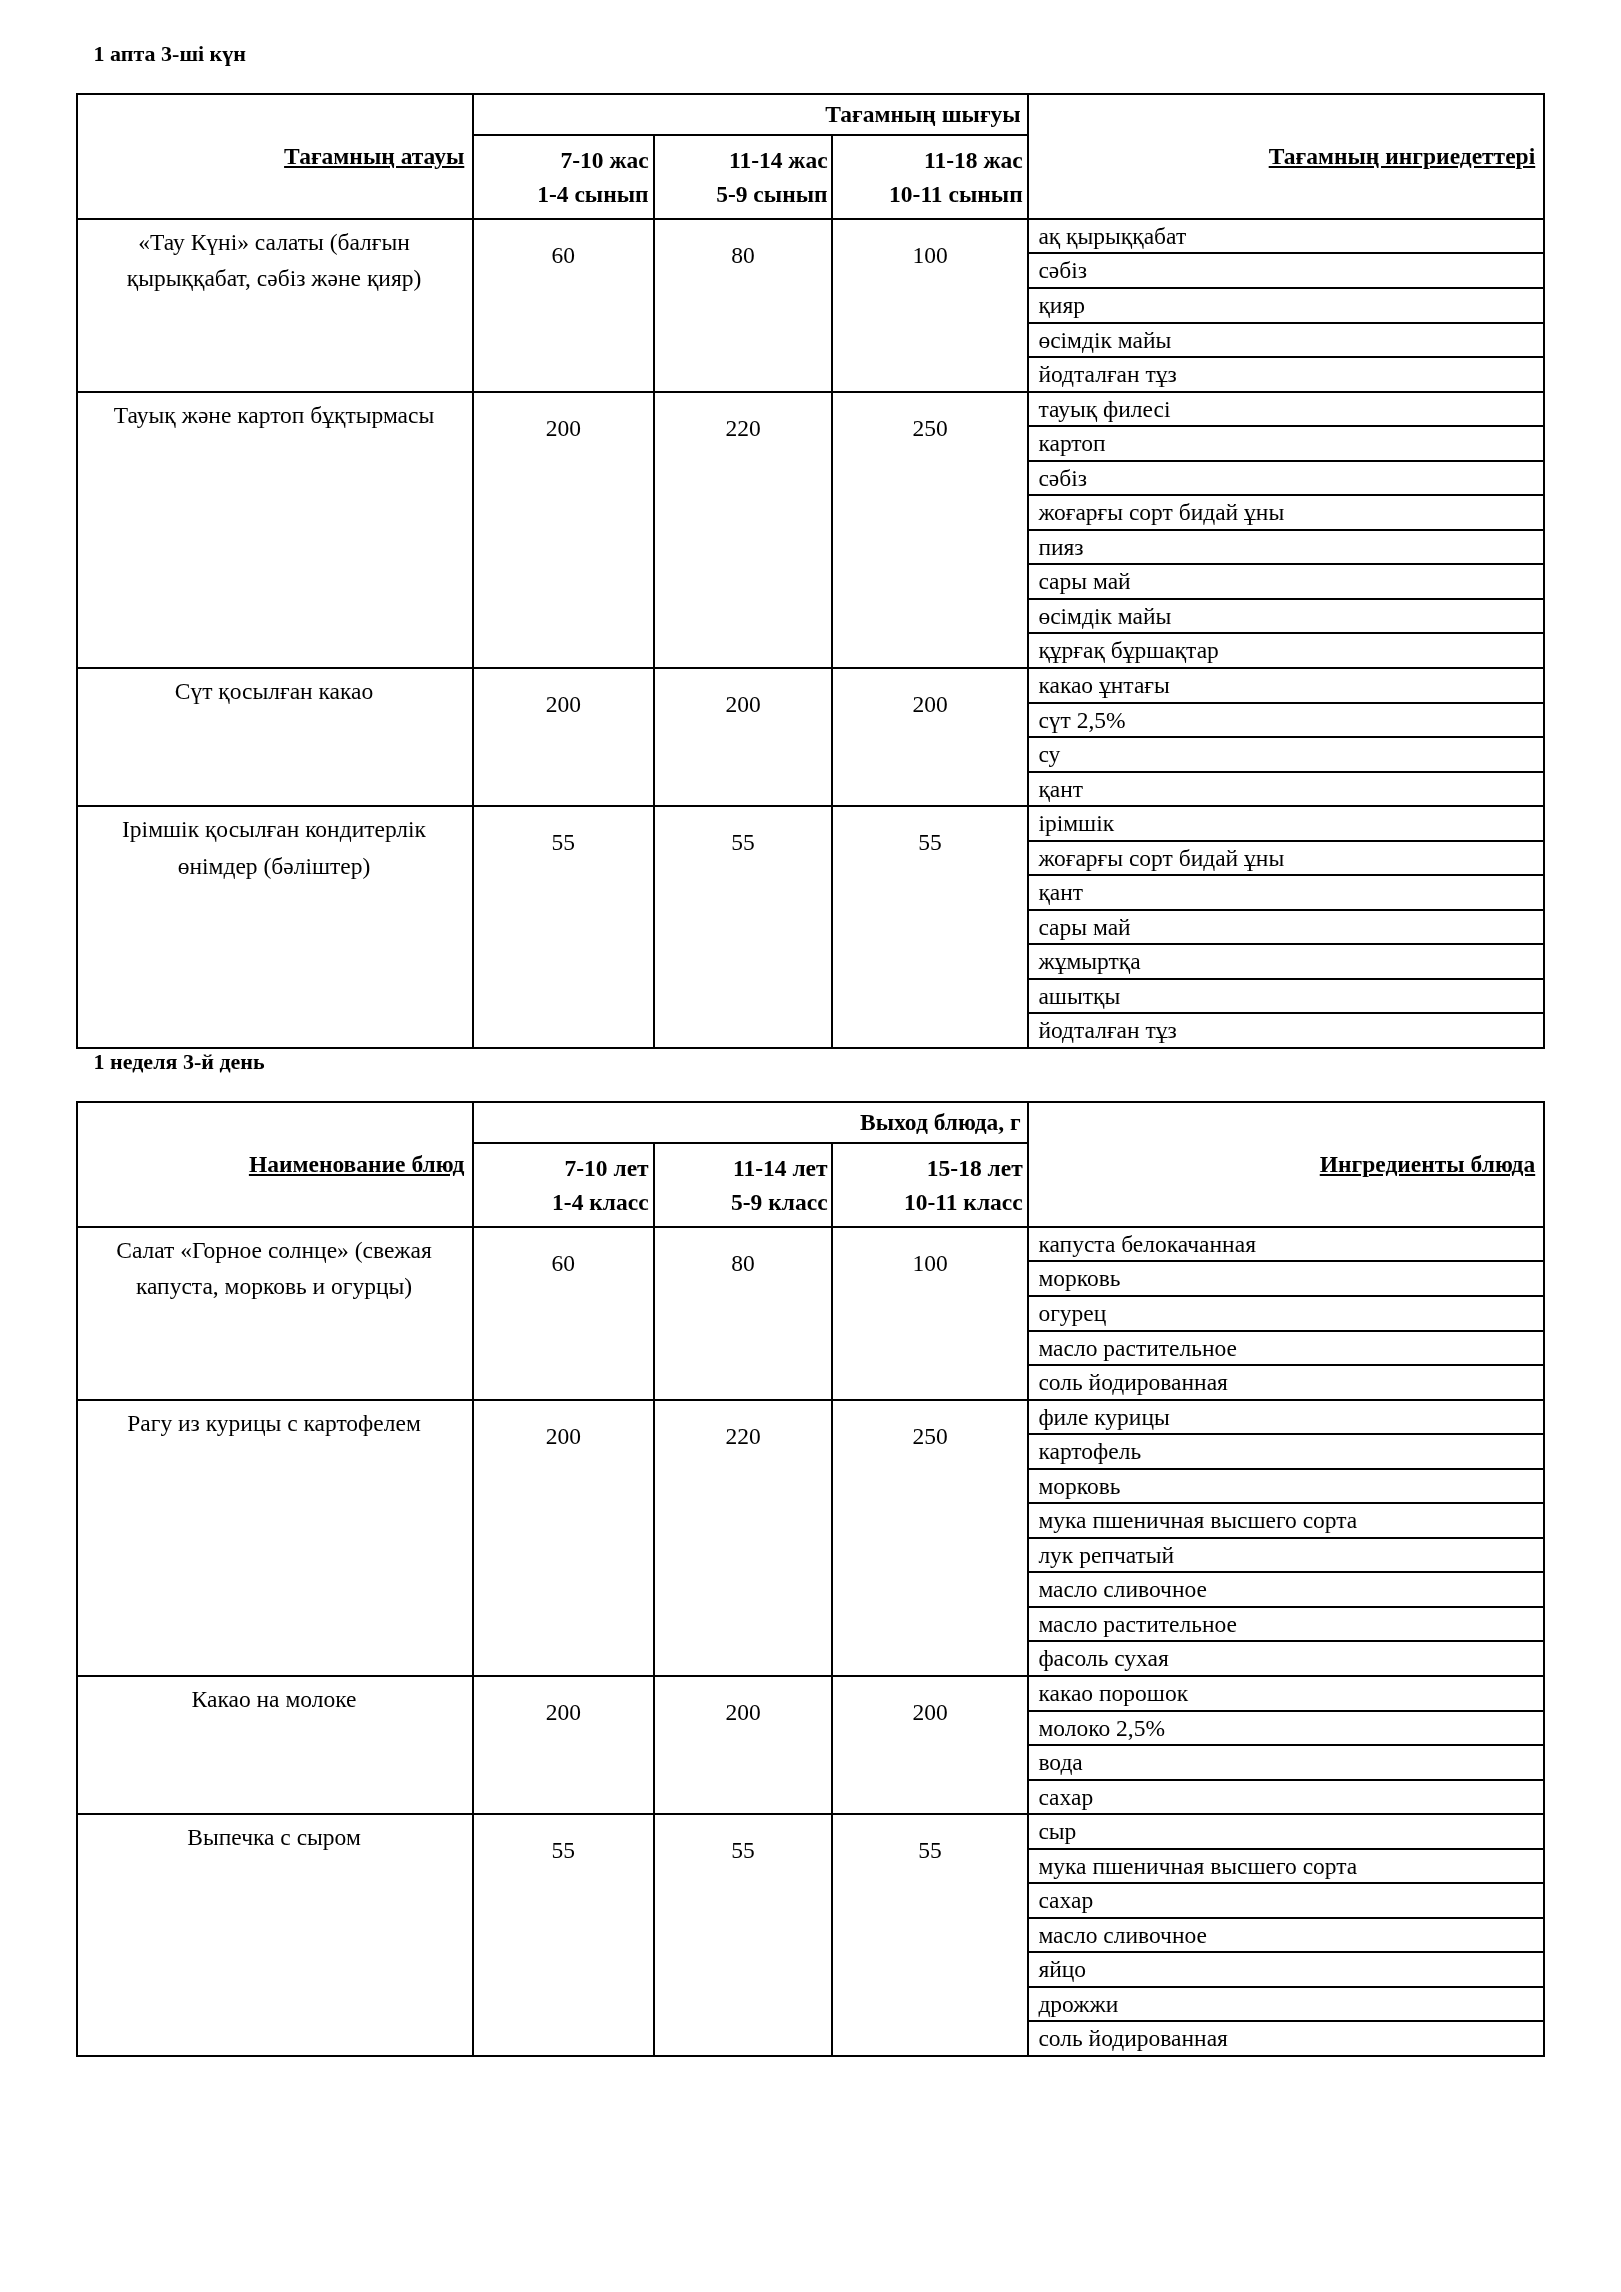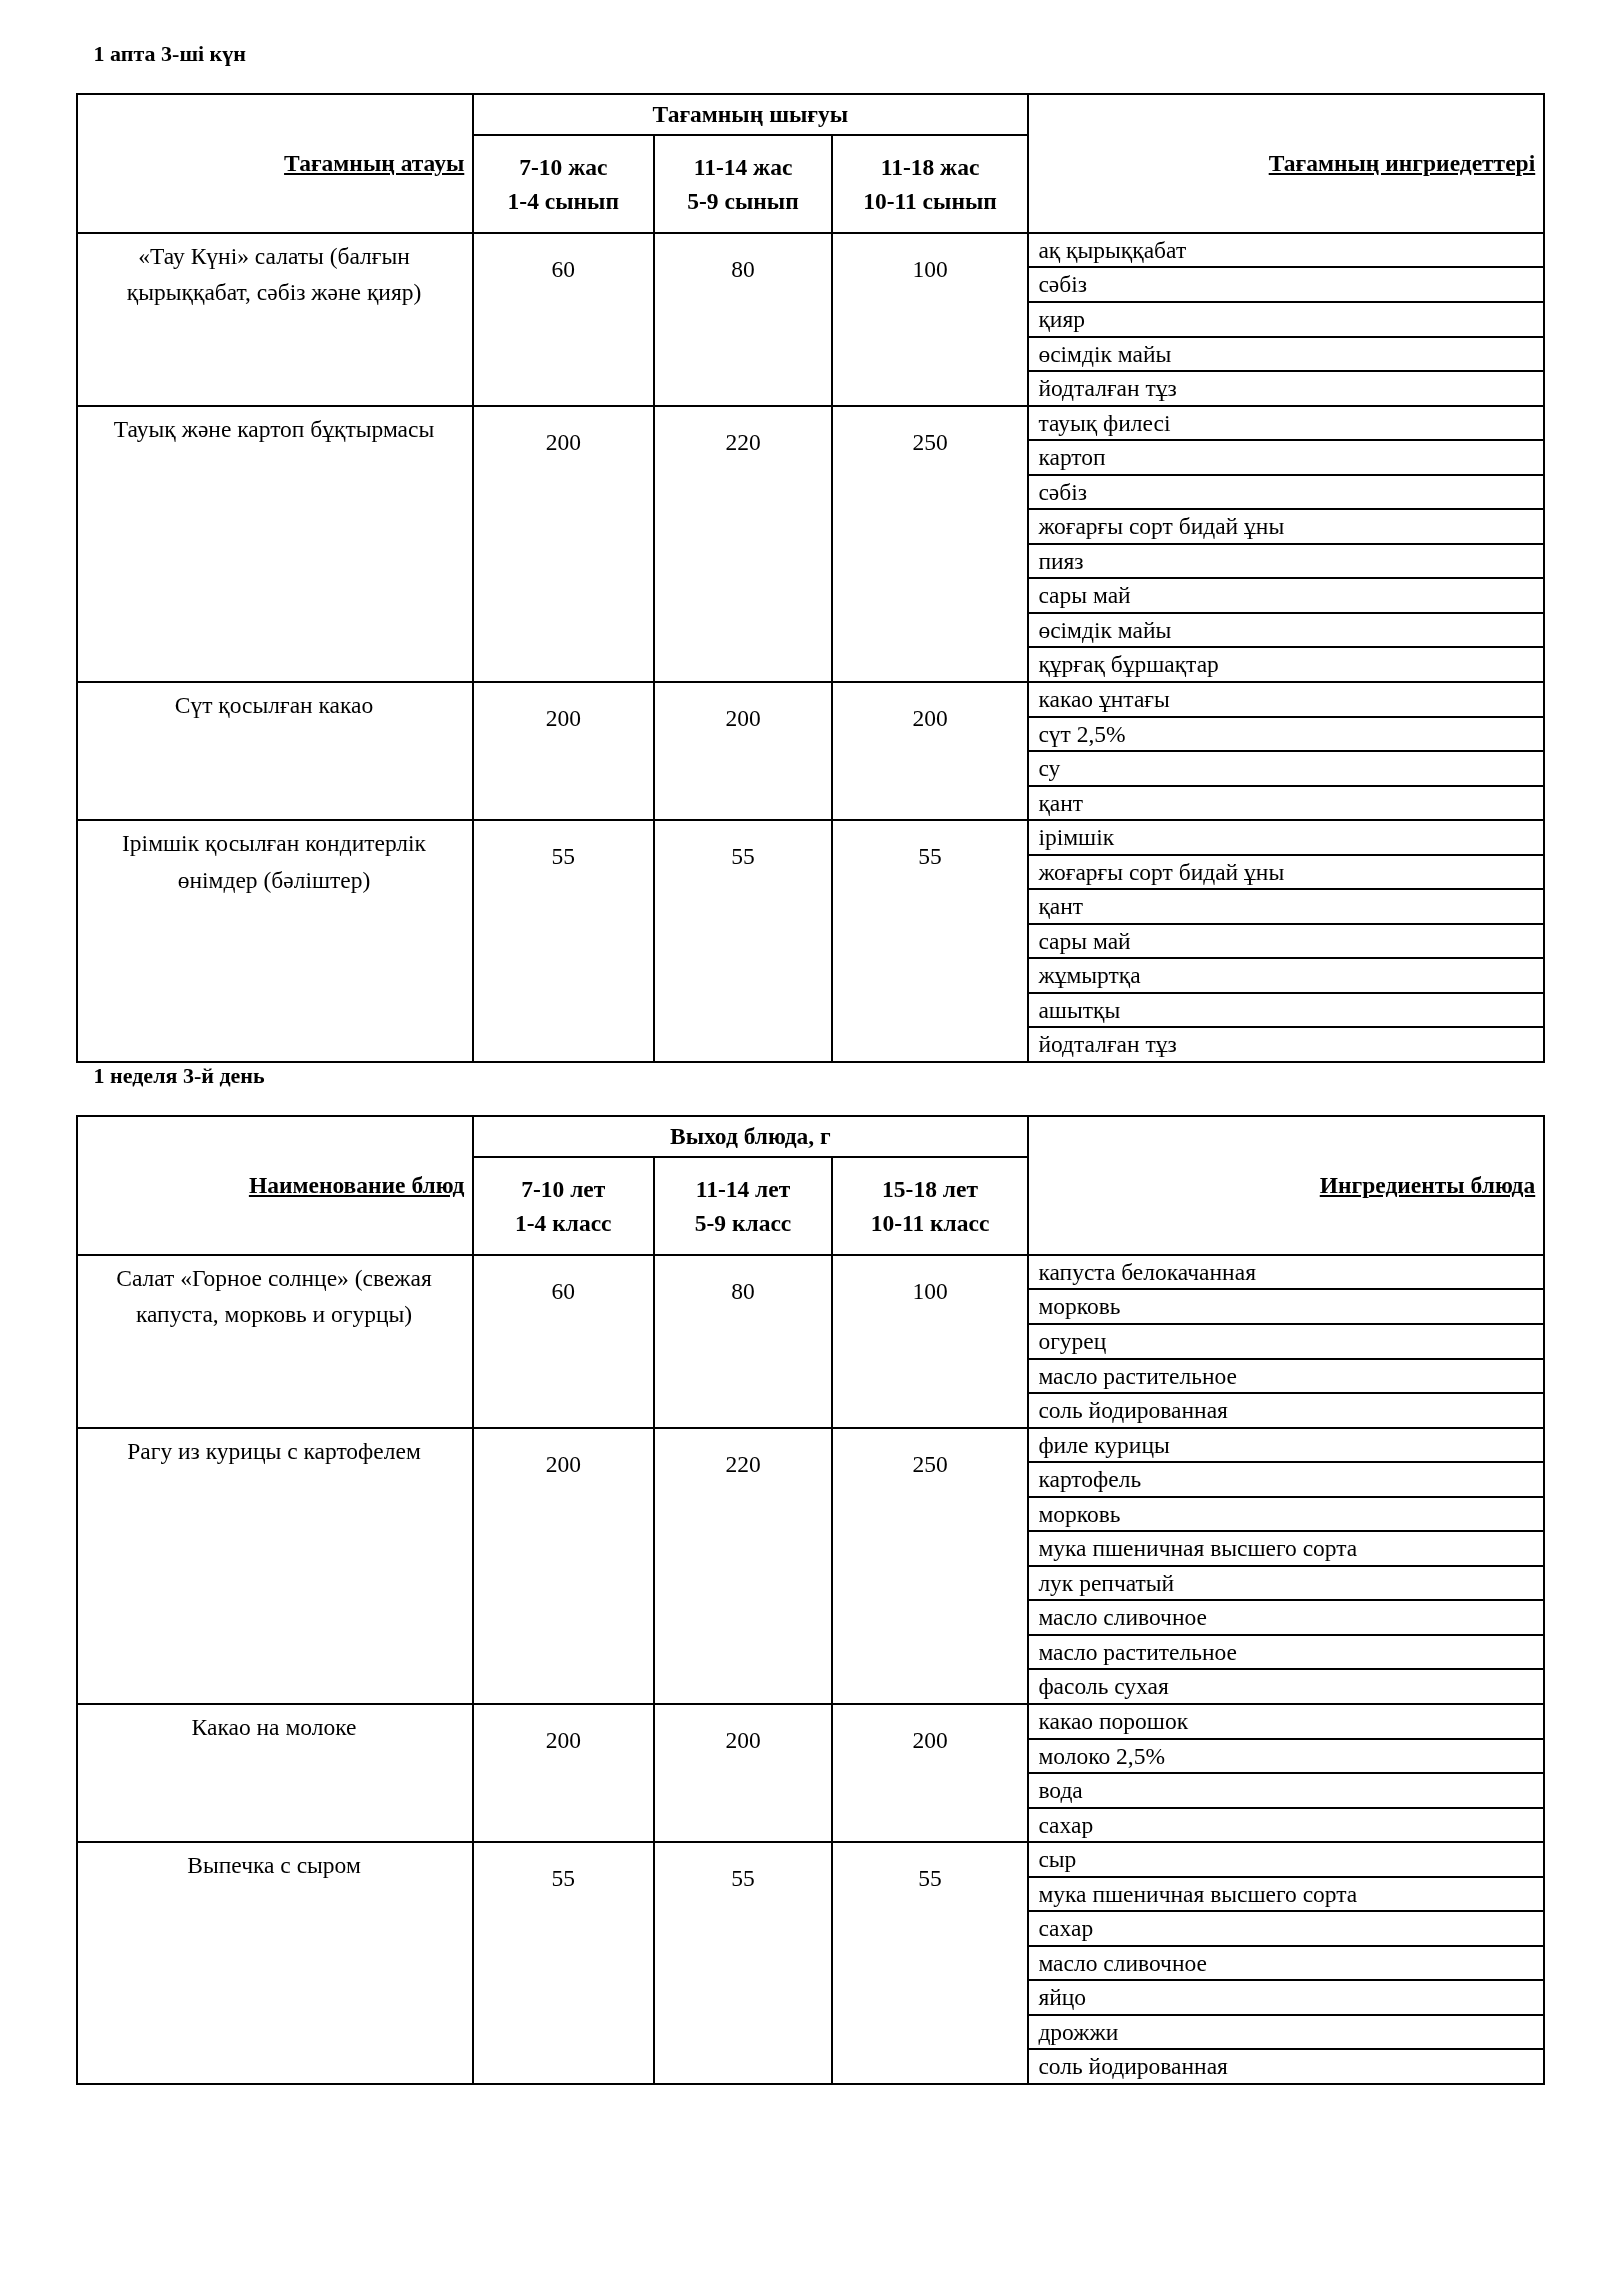--- a/index.html
+++ b/index.html
@@ -38,28 +38,28 @@
   }
   td.h-name, td.h-ing {
     text-align: right;
     vertical-align: middle;
     font-weight: bold;
     padding: 3.9px 7.8px;
     text-decoration: underline;
   }
   td.h-span {
     height: 41px;
-    text-align: center;
+    text-align: right;
     vertical-align: middle;
     font-weight: bold;
     padding: 2px 5.9px;
   }
   td.h-age {
-    height: 98px;
-    text-align: center;
+    height: 84px;
+    text-align: right;
     vertical-align: middle;
     font-weight: bold;
     white-space: pre-line;
     line-height: 1.45;
     padding: 2px 3.9px;
   }
   td.cell-name {
     vertical-align: top;
     text-align: center;
     padding: 3.9px 11.8px 3.9px 9.8px;

